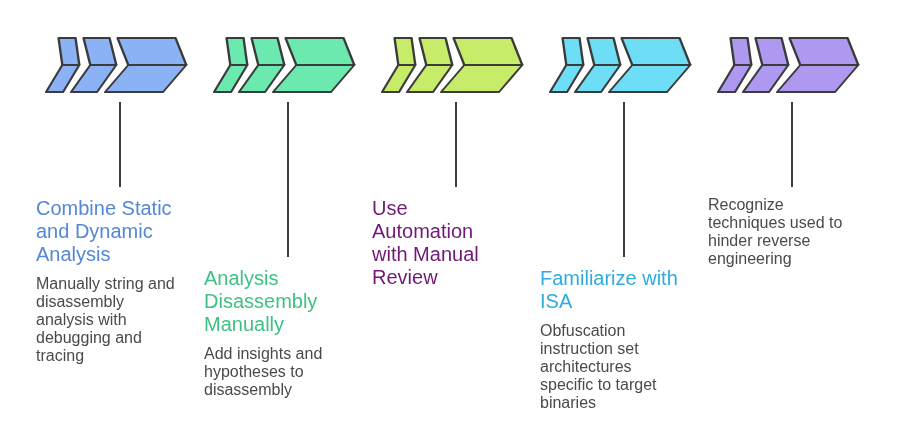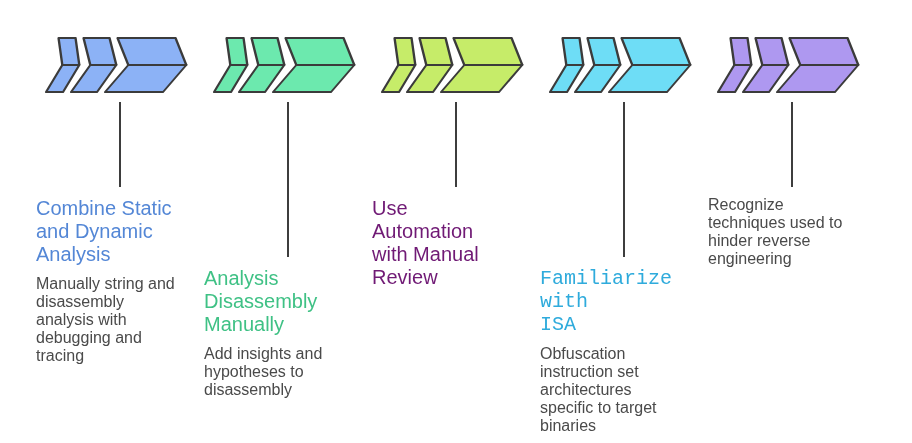--- a/index.html
+++ b/index.html
@@ -132,21 +132,21 @@
         <g fill="#6eddf6" stroke="#3b3b3b" stroke-width="2.2" stroke-linejoin="round" transform="translate(7,0) skewX(-13)">
           <polygon points="0,2 17,2 27,29 10,29"></polygon>
           <polygon points="10,29 27,29 17,56 0,56"></polygon>
           <polygon points="25,2 51,2 64,29 38,29"></polygon>
           <polygon points="38,29 64,29 51,56 25,56"></polygon>
           <polygon points="59,2 117,2 134,29 76,29"></polygon>
           <polygon points="76,29 134,29 117,56 59,56"></polygon>
         </g>
       </svg>
       <div class="connector long"></div>
-      <div class="step-title" style="color: rgb(47, 171, 220); font-family: Liberation Mono, monospace;">Familiarize with
+      <div class="step-title" style="color: rgb(47, 171, 220);">Familiarize with
 ISA</div>
       <div class="step-desc">Obfuscation
 instruction set
 architectures
 specific to target
 binaries</div>
     </div>
 
     <div class="step-col">
       <svg class="chevrons" viewBox="-8 0 152 58">

